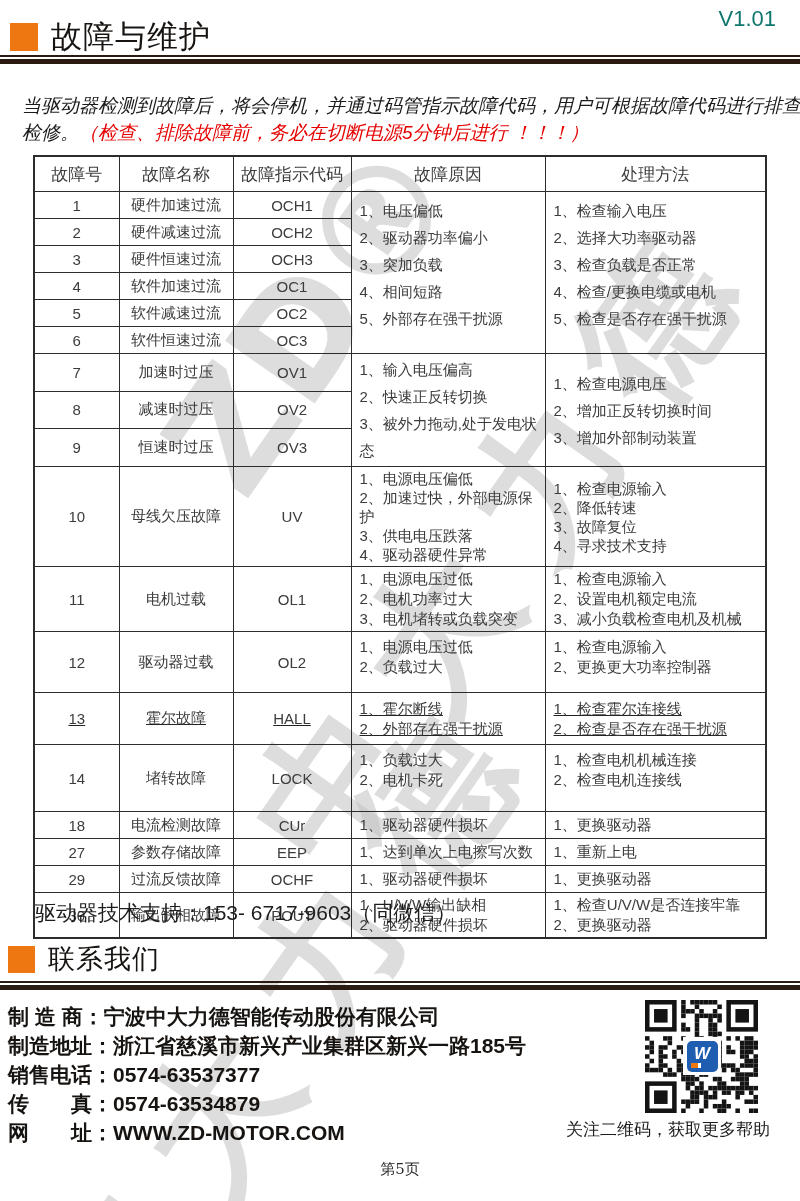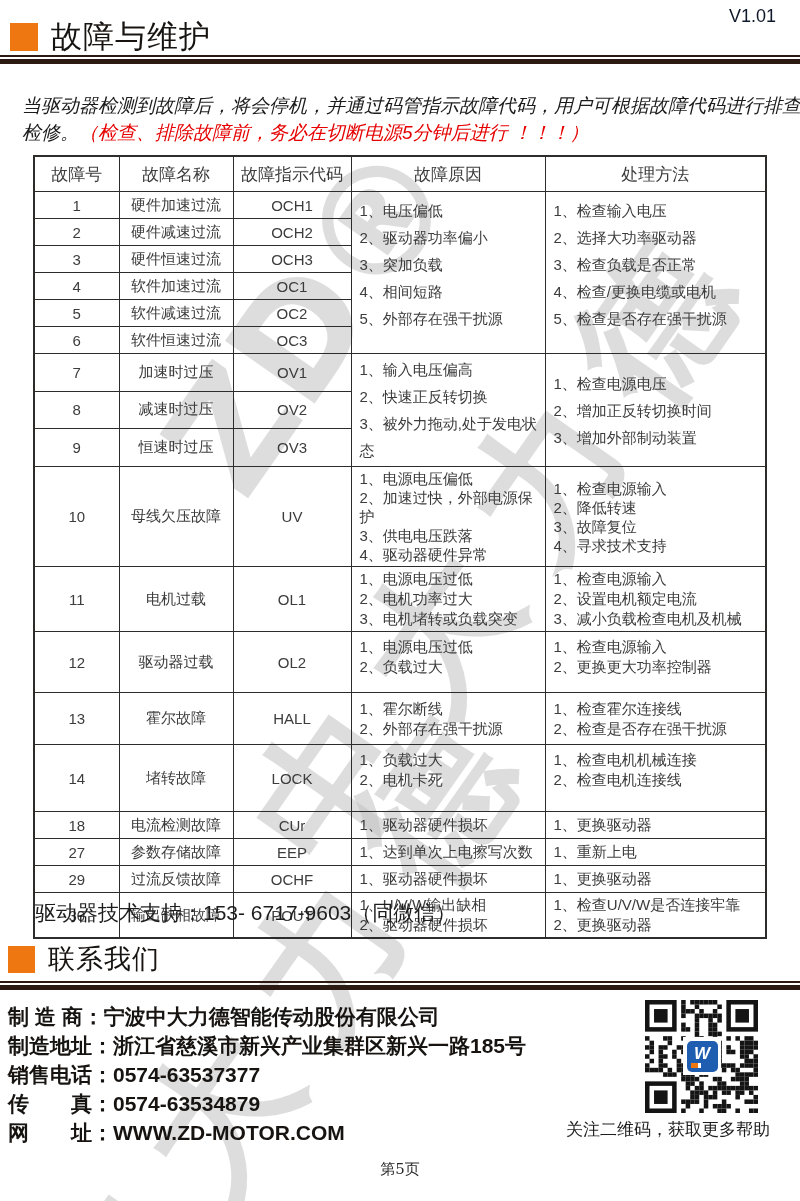--- a/index.html
+++ b/index.html
@@ -12,21 +12,21 @@
   .wm{
     position:absolute;z-index:0;color:#c3c3c3;opacity:.55;font-weight:bold;
     white-space:nowrap;pointer-events:none;font-family:"DejaVu Sans",sans-serif;
   }
   #wm-mark{font-size:150px;left:120px;top:230px;transform:rotate(-55deg);}
   #wm-text-1{font-size:150px;letter-spacing:38px;left:130px;top:440px;transform:rotate(-55deg);}
   #wm-text-2{font-size:150px;letter-spacing:38px;left:-90px;top:920px;transform:rotate(-55deg);}
   
   .layer{position:absolute;z-index:1;}
   
-  #version{top:6px;right:24px;font-size:18px;color:#0f172a;}
+  #version{top:6px;right:24px;font-size:22px;color:#0f766e;}
   
   .sec-head{display:flex;align-items:center;gap:13px;}
   #sec1-head{top:16px;left:10px;}
   #sec2-head{top:941px;left:8px;}
   .sq{width:28px;height:28px;background:#ee7711;}
   #sec2-head .sq{width:27px;height:27px;}
   .sec-title{font-size:31px;font-weight:normal;color:#171310;letter-spacing:1px;}
   #sec2-head .sec-title{font-size:27px;}
   
   .rule{left:0;width:800px;}
@@ -224,21 +224,21 @@
           <td class="c-code">OL2</td>
           <td class="c-list lh20 vtop" rowspan="1">
             <div>1、电源电压过低</div>
             <div>2、负载过大</div>
           </td>
           <td class="c-list lh20 vtop" rowspan="1">
             <div>1、检查电源输入</div>
             <div>2、更换更大功率控制器</div>
           </td>
         </tr>
-        <tr style="height: 52px;">
+        <tr style="height: 52px; text-decoration: underline;">
           <td class="c-no">13</td>
           <td class="c-name">霍尔故障</td>
           <td class="c-code">HALL</td>
           <td class="c-list lh20" rowspan="1">
             <div>1、霍尔断线</div>
             <div>2、外部存在强干扰源</div>
           </td>
           <td class="c-list lh20" rowspan="1">
             <div>1、检查霍尔连接线</div>
             <div>2、检查是否存在强干扰源</div>

